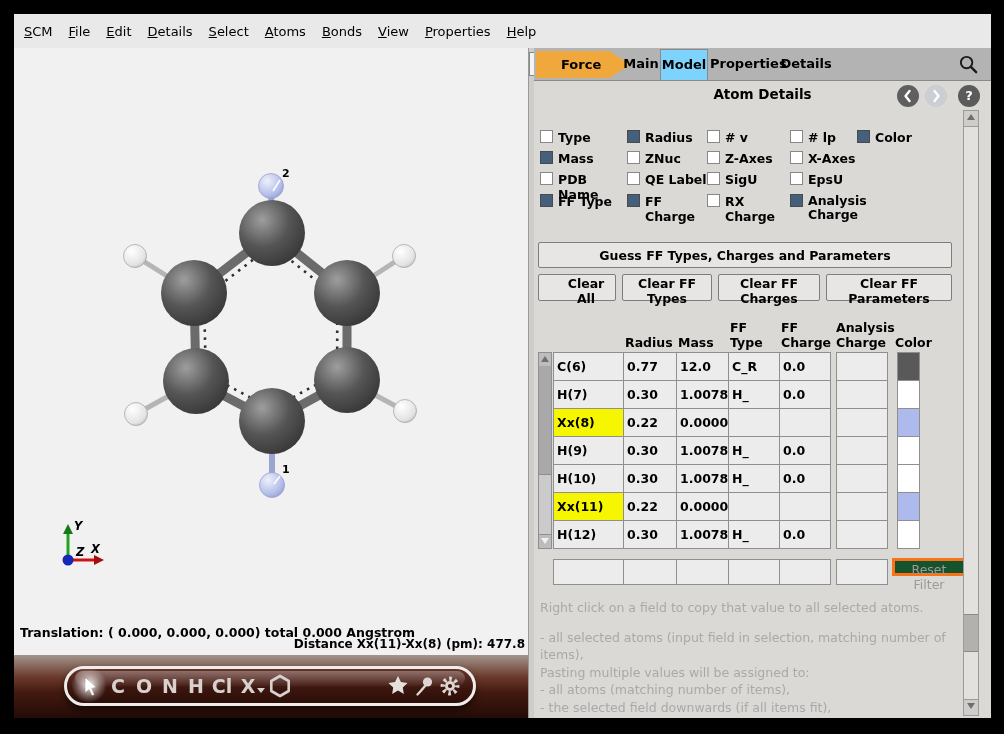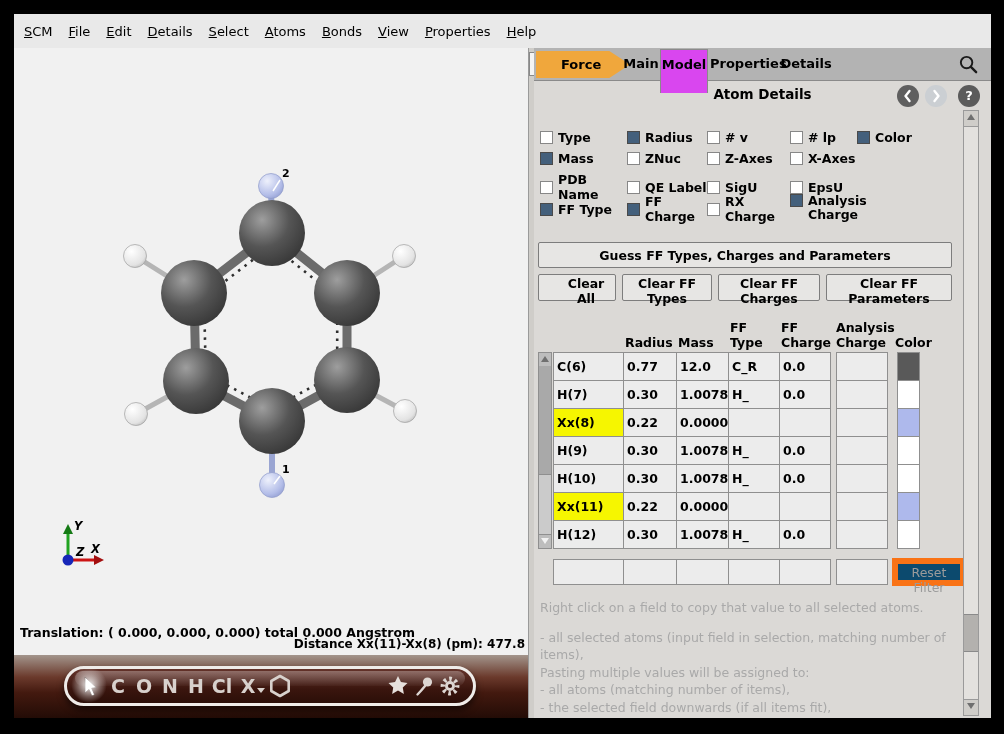--- a/index.html
+++ b/index.html
@@ -41,37 +41,37 @@
   .splitter{position:absolute;left:514px;top:34px;width:6px;height:670px;background:#cfcdc9;border-left:1px solid #9a9a9a;}
   .splitter-handle{position:absolute;left:0;top:4px;width:4px;height:22px;background:#f4f4f4;border:1px solid #888;}
 
   
   .panel{position:absolute;left:520px;top:34px;width:457px;height:670px;background:#dbd9d6;overflow:hidden;}
   .tabbar{position:absolute;left:0;top:0;width:100%;height:33px;background:#b3b3b3;border-bottom:1px solid #8a8a8a;box-sizing:border-box;}
   .tab{font-weight:bold;font-size:13px;cursor:default;}
   .tab-ff{position:absolute;left:2px;top:3px;width:94px;height:27px;background:#f0a73c;
           clip-path:polygon(0 0,78% 0,100% 50%,78% 100%,0 100%);line-height:27px;padding-left:25px;box-sizing:border-box;}
   .tab-main{position:absolute;left:86px;top:0;width:42px;text-align:center;line-height:32px;}
-  .tab-model{position:absolute;left:126px;top:1px;width:48px;height:44px;background:#d946ef;
+  .tab-model{position:absolute;left:126px;top:1px;width:48px;height:31px;background:#7dd3fc;
              border:1px solid #8a8a8a;border-bottom:none;text-align:center;line-height:30px;box-sizing:border-box;}
   .tab-props{position:absolute;left:176px;top:0;width:68px;text-align:center;line-height:32px;}
   .tab-details{position:absolute;left:246px;top:0;width:52px;text-align:center;line-height:32px;}
   .search{position:absolute;right:12px;top:6px;width:21px;height:21px;cursor:default;}
 
   .ptitle{position:absolute;top:38px;left:0;width:100%;text-align:center;font-weight:bold;font-size:13.5px;}
   .navc{position:absolute;top:37px;width:22px;height:22px;border-radius:50%;cursor:default;}
   .nav-back{left:363px;background:#5f5f5f;}
   .nav-fwd{left:391px;background:#cbcfd3;}
   .nav-help{left:424px;background:#5b5b5b;color:#fff;font-weight:bold;font-size:13px;text-align:center;line-height:22px;}
 
   
   .cbrow{position:absolute;left:6px;display:flex;}
   .r1{top:82px;} .r2{top:103px;} .r3{top:124px;} .r4{top:146px;}
   .w1{width:87px;} .w2{width:80px;} .w3{width:83px;} .w4{width:67px;} .w5{width:auto;}
-  .cb{display:flex;align-items:center;gap:5px;font-size:12.5px;font-weight:bold;cursor:default;}
+  .cb{display:flex;align-items:flex-start;gap:5px;font-size:12.5px;font-weight:bold;cursor:default;}
   .cb.top{align-items:flex-start;}
   .box{width:13px;height:13px;background:#fff;border:1px solid #878787;flex:none;box-sizing:border-box;}
   .box.on{background:#44607c;border-color:#4a4a4a;}
   .cbl-wrap{width:58px;line-height:1.12;}
 
   
   .btn{background:#e7e6e4;border:1px solid #7d7d7d;font-weight:bold;font-size:12.5px;
        font-family:inherit;border-radius:2px;color:#000;cursor:default;}
   .btn-guess{position:absolute;left:4px;top:194px;width:414px;height:26px;}
   .btnrow{position:absolute;left:4px;top:226px;display:flex;gap:6px;}
@@ -103,22 +103,22 @@
   .tri-u{width:0;height:0;border-left:4px solid transparent;border-right:4px solid transparent;
          border-bottom:6px solid #6f6f6f;margin:3px auto 0;}
   .tri-d{width:0;height:0;border-left:4px solid transparent;border-right:4px solid transparent;
          border-top:6px solid #f2f2f2;margin:3px auto 0;}
 
   
   .frow{position:absolute;left:19px;top:511px;display:flex;}
   .fcell{box-sizing:border-box;height:26px;border:1px solid #8f8f8f;background:#ececec;margin-left:-1px;}
   .fcell:first-child{margin-left:0;}
   .f1{width:71px;} .f2{width:54px;} .f3{width:53px;} .f4{width:52px;} .f5{width:52px;} .f6{width:52px;margin-left:5px;}
-  .btn-reset{position:absolute;left:358px;top:510px;width:74px;height:28px;background:#0c4a6e;
-             border:6px solid #f97316;color:#9b9b9b;font-size:12.5px;font-family:inherit;cursor:default;}
+  .btn-reset{position:absolute;left:358px;top:510px;width:74px;height:18px;background:#14532d;
+             border:3px solid #f97316;color:#9b9b9b;font-size:12.5px;font-family:inherit;cursor:default;}
 
   
   .hints{position:absolute;left:6px;top:551px;width:436px;font-size:12.5px;color:#a9a9a9;line-height:17.5px;}
   .hints .gap{height:12px;}
 
   
   .pscroll{position:absolute;left:429px;top:62px;width:16px;height:606px;background:#e3e1de;
            border:1px solid #9a9a9a;box-sizing:border-box;}
   .psb{position:absolute;left:0;right:0;background:#cfcdc9;}
   .psb-up{top:0;height:15px;border-bottom:1px solid #9a9a9a;}

